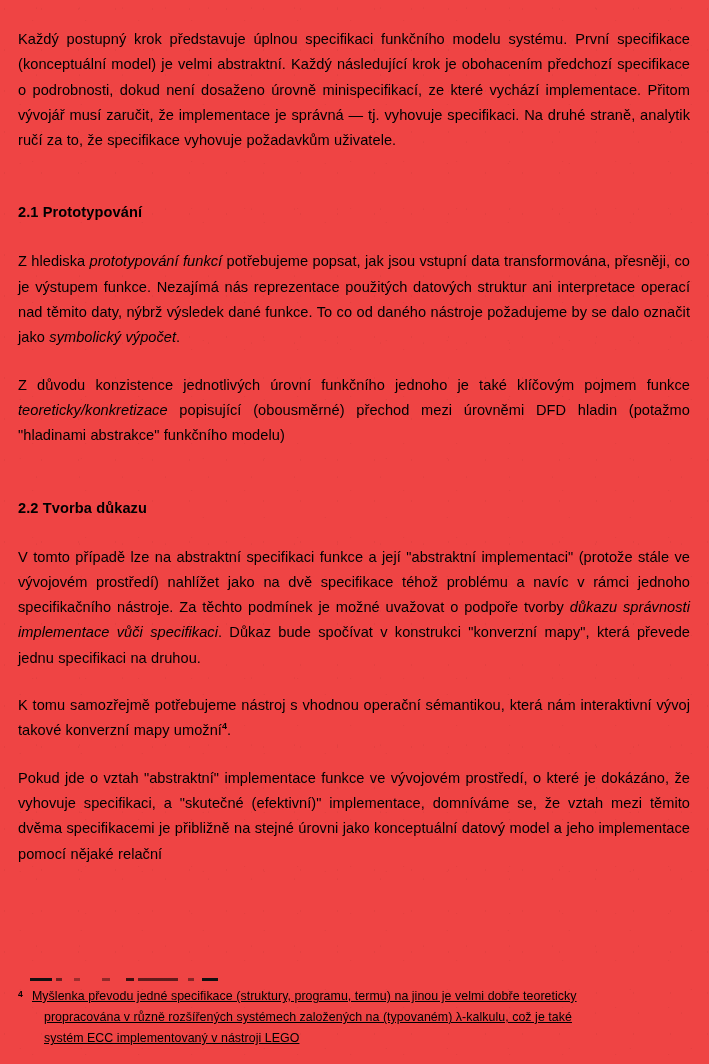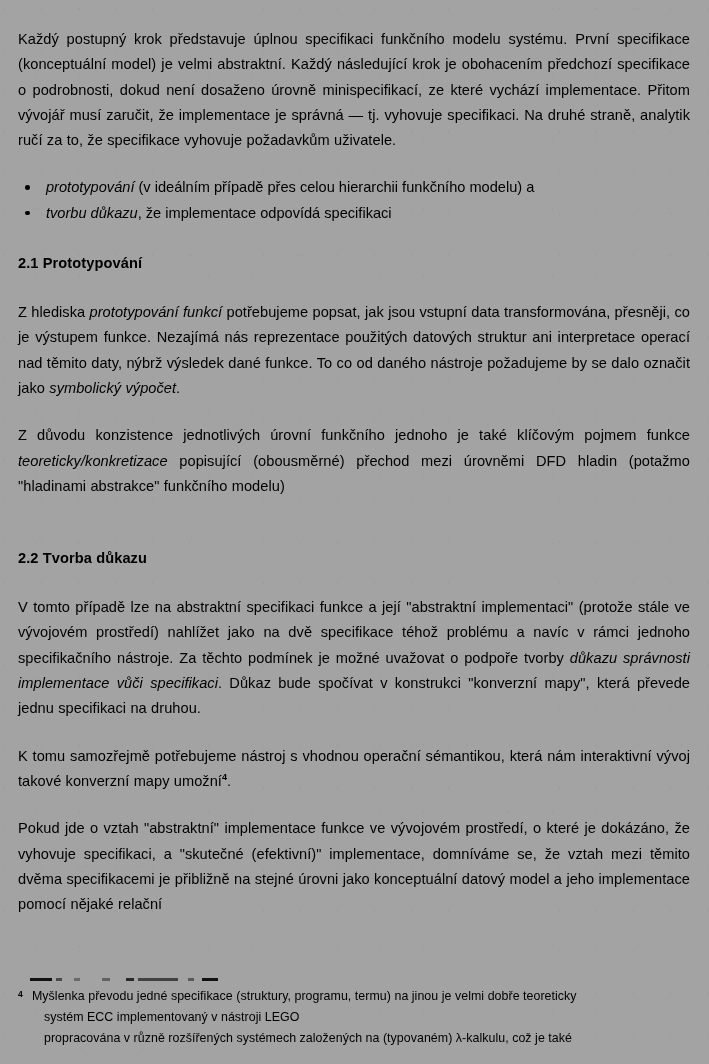--- a/index.html
+++ b/index.html
@@ -12,21 +12,21 @@
   body {
     font-family: "Liberation Sans", sans-serif;
     color: #000000;
   }
 
   #page {
     position: relative;
     width: 709px;
     height: 1064px;
     overflow: hidden;
-    background: #a3a3a3;
+    background: #ef4444;
     
     box-sizing: border-box;
   }
 
   
   #scan-grain {
     position: absolute;
     inset: 0;
     pointer-events: none;
     opacity: 0.035;
@@ -150,20 +150,21 @@
     position: absolute;
     left: 0;
     top: -2px;
     font-size: 8.6px;
     font-weight: bold;
     vertical-align: super;
   }
 
   #footnote-text .fn-line {
     display: block;
+    text-decoration: underline;
   }
 
   #footnote-text .fn-line.cont {
     padding-left: 12px;
   }
 
   sup.fn-ref {
     font-size: 9px;
     font-weight: bold;
     vertical-align: super;
@@ -177,30 +178,20 @@
 
   <div id="text-column">
 
     <div style="height:27px"></div>
 
     <p class="body-par">Každý postupný krok představuje úplnou specifikaci funkčního modelu systému. První specifikace (konceptuální model) je velmi abstraktní. Každý následující krok je obohacením předchozí specifikace o podrobnosti, dokud není dosaženo úrovně minispecifikací, ze které vychází implementace. Přitom vývojář musí zaručit, že implementace je správná — tj. vyhovuje specifikaci. Na druhé straně, analytik ručí za to, že specifikace vyhovuje požadavkům uživatele.</p>
 
     <div class="par-gap-md"></div>
 
 
-    <ul class="bullet-list">
-      <li>
-        <span class="bullet-dot"></span>
-        <em class="ital">prototypování</em><span> (v ideálním případě přes celou hierarchii funkčního modelu) a</span>
-      </li>
-      <li>
-        <span class="bullet-dot"></span>
-        <em class="ital">tvorbu důkazu</em><span>, že implementace odpovídá specifikaci</span>
-      </li>
-    </ul>
 
     <div class="par-gap-lg"></div>
 
     <h2 class="section-heading">2.1 Prototypování</h2>
 
     <div class="par-gap-lg"></div>
 
     <p class="body-par"><span>Z hlediska </span><em class="ital">prototypování funkcí</em><span> potřebujeme popsat, jak jsou vstupní data transformována, přesněji, co je výstupem funkce. Nezajímá nás reprezentace použitých datových struktur ani interpretace operací nad těmito daty, nýbrž výsledek dané funkce. To co od daného nástroje požadujeme by se dalo označit jako </span><em class="ital">symbolický výpočet</em><span>.</span></p>
 
     <div class="par-gap-md"></div>
@@ -226,20 +217,20 @@
 
     <p class="body-par">Pokud jde o vztah "abstraktní" implementace funkce ve vývojovém prostředí, o které je dokázáno, že vyhovuje specifikaci, a "skutečné (efektivní)" implementace, domníváme se, že vztah mezi těmito dvěma specifikacemi je přibližně na stejné úrovni jako konceptuální datový model a jeho implementace pomocí nějaké relační</p>
 
   </div>
 
   <div id="footnote-block">
     <div id="footnote-rule"></div>
     <div id="footnote-text">
       <span class="fn-marker">4</span>
       <span class="fn-line">Myšlenka převodu jedné specifikace (struktury, programu, termu) na jinou je velmi dobře teoreticky</span>
+      <span class="fn-line cont">propracována v různě rozšířených systémech založených na (typovaném) λ-kalkulu, což je také</span>
       <span class="fn-line cont">systém ECC implementovaný v nástroji LEGO</span>
-      <span class="fn-line cont">propracována v různě rozšířených systémech založených na (typovaném) λ-kalkulu, což je také</span>
     </div>
   </div>
 
   <div id="scan-grain"></div>
 
 </div>
 
 </body></html>

